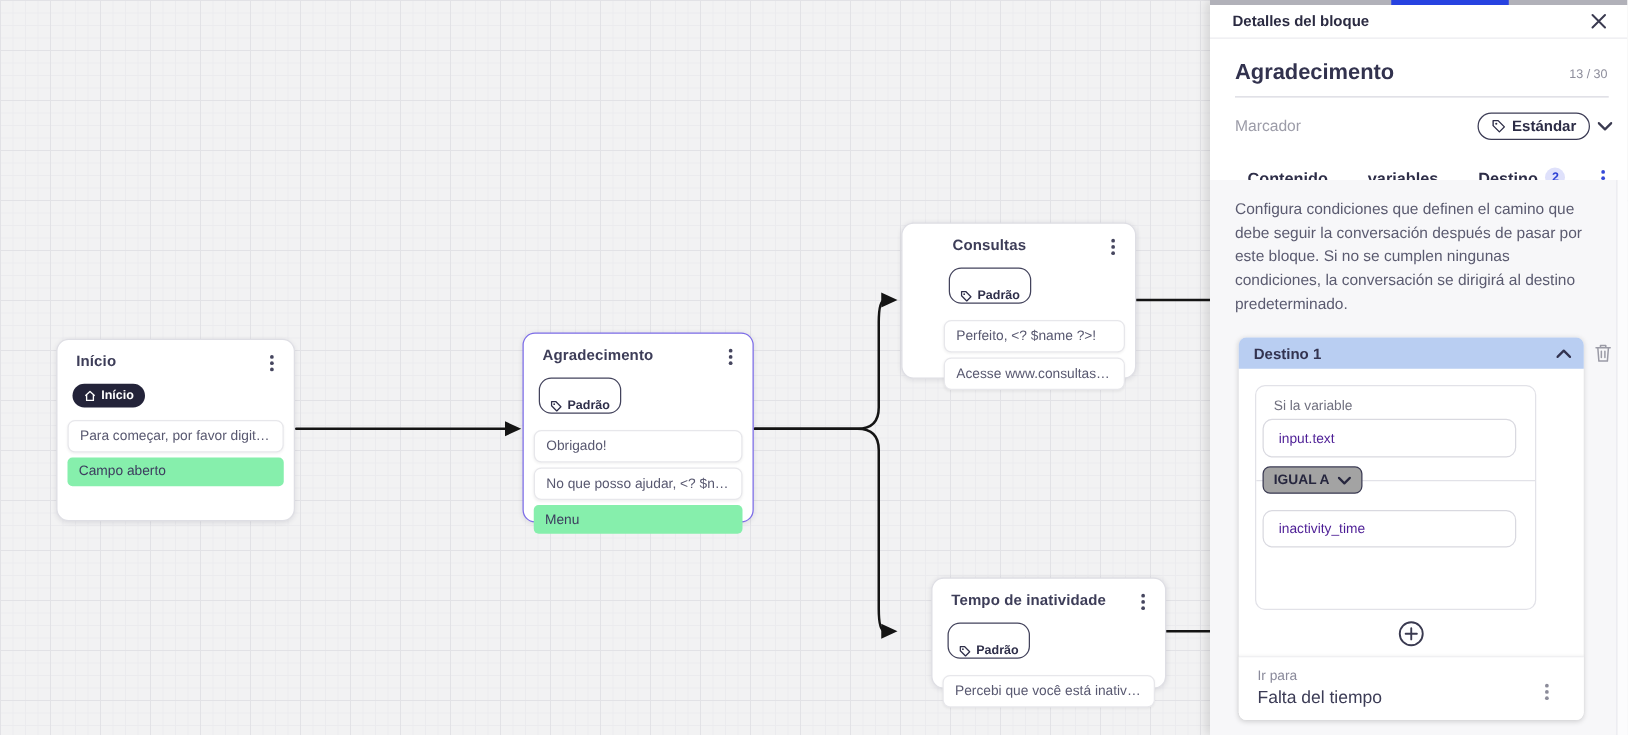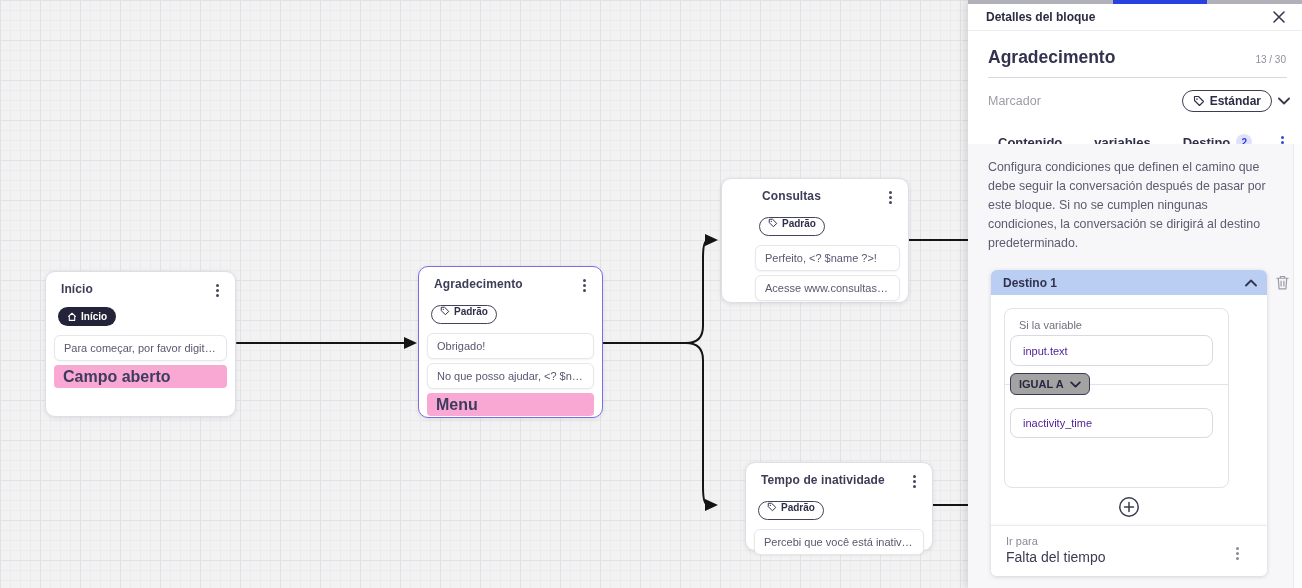--- a/index.html
+++ b/index.html
@@ -29,36 +29,36 @@
   .node-head { display:flex; align-items:flex-start; justify-content:space-between; padding:10px 14px 0 15px; }
   .node-title { font-size:12px; font-weight:700; color:#3d3d58; letter-spacing:.1px; }
   .dots-v { display:flex; flex-direction:column; gap:2px; padding:2px; cursor:pointer; }
   .dots-v i { width:3px; height:3px; border-radius:50%; background:#46465f; }
   .badge-row { margin:8px 0 0 12px; }
   .pill-dark {
     display:inline-flex; align-items:center; gap:4px; height:19px; padding:0 9px;
     background:#232339; border-radius:10px; color:#fff; font-size:10px; font-weight:700;
   }
   .pill-outline {
-    display:inline-flex; align-items:flex-start; gap:4px; height:19px; padding:0 8px;
+    display:inline-flex; align-items:flex-end; gap:4px; height:29px; padding:0 8px;
     background:#fff; border:1.3px solid #43435c; border-radius:10px;
     color:#2f2f4a; font-size:10px; font-weight:700;
   }
   .rows { margin:9px 8px 0 8px; }
   .msg-row {
     height:26px; margin-bottom:4px; padding:0 9px; display:flex; align-items:center;
     background:#fff; border:1px solid #e7e7eb; border-radius:6px;
     box-shadow:0 1px 2px rgba(0,0,0,.05);
     font-size:11px; color:#585870; white-space:nowrap; overflow:hidden; text-overflow:ellipsis;
   }
   .msg-row span { white-space:nowrap; overflow:hidden; text-overflow:ellipsis; }
   .action-row {
     height:23px; padding:0 9px; display:flex; align-items:center;
-    background:#f9a8d4; border-radius:4px;
-    font-size:16px; font-weight:700; color:#3c3c5e;
+    background:#86efac; border-radius:4px;
+    font-size:11px; font-weight:400; color:#3c3c5e;
   }
 
   
   #panel {
     position:absolute; left:968px; top:0; width:334px; height:588px;
     background:#fff; box-shadow:-3px 0 8px rgba(0,0,0,.13);
   }
   #panel-strip { position:relative; height:4px; background:#b1b1b9; }
   #panel-strip .strip-accent { position:absolute; left:145px; top:0; width:94px; height:4px; background:#2742e0; }
 

